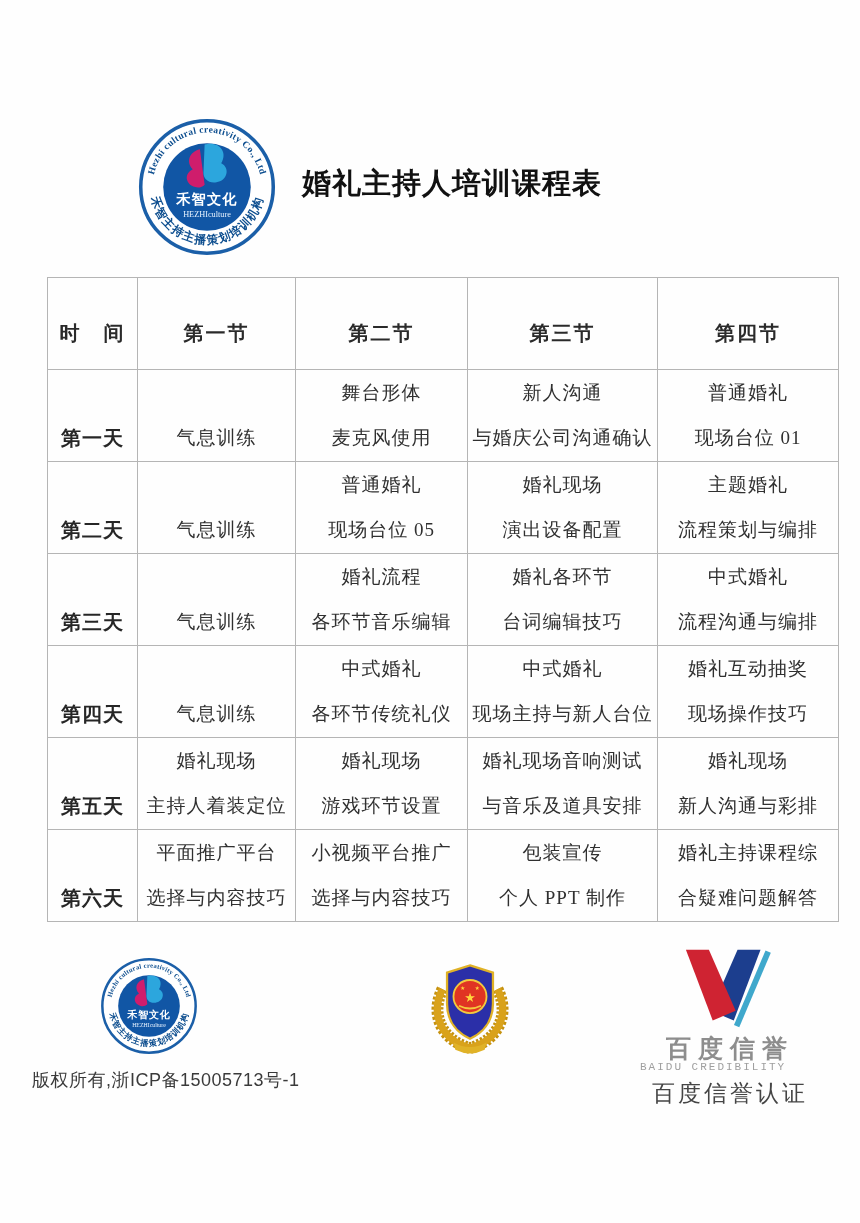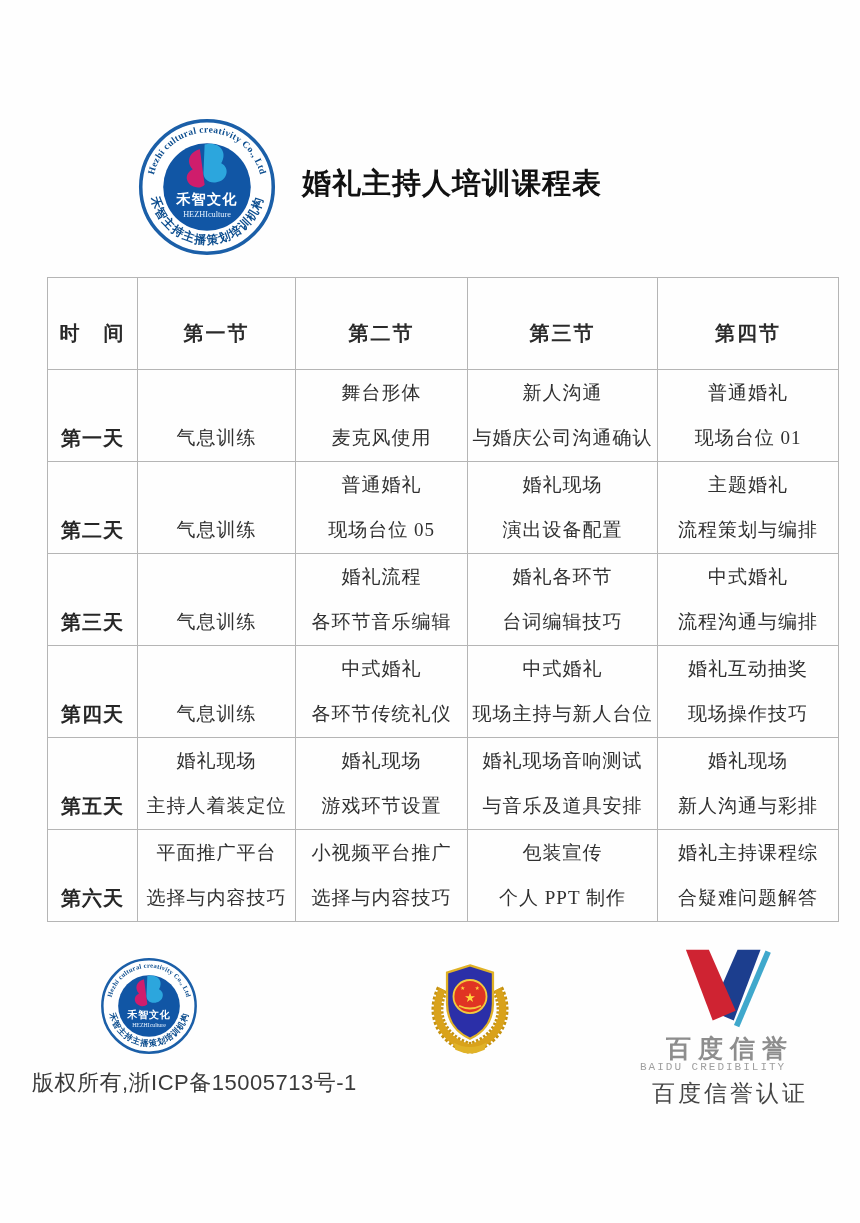--- a/index.html
+++ b/index.html
@@ -35,21 +35,21 @@
     flex:1;display:flex;align-items:center;justify-content:center;
     font-size:19px;letter-spacing:1px;color:#303030;white-space:nowrap;
   }
   .day{font-weight:600;font-size:20px;color:#262626;}
   
   .f-logo{position:absolute;left:99px;top:956px;width:100px;height:100px;}
   .f-logo svg{width:100%;height:100%;}
   .copyright{
     position:absolute;left:32px;top:1068px;width:300px;
     font-family:"Liberation Sans","DejaVu Sans",sans-serif;
-    font-size:22px;color:#3a3a3a;letter-spacing:0.5px;white-space:nowrap;
+    font-size:18px;color:#3a3a3a;letter-spacing:0.5px;white-space:nowrap;
   }
   .badge{position:absolute;left:424px;top:958px;width:92px;height:101px;}
   .badge svg{width:100%;height:100%;}
   .police{
     position:absolute;left:312px;top:1082px;width:340px;text-align:center;
     font-family:"Liberation Sans","DejaVu Sans",sans-serif;
     font-size:22px;font-weight:bold;color:#171717;letter-spacing:0.5px;white-space:nowrap;
   }
   .baidu-logo{position:absolute;left:674px;top:942px;width:108px;height:88px;}
   .baidu-logo svg{width:100%;height:100%;}

